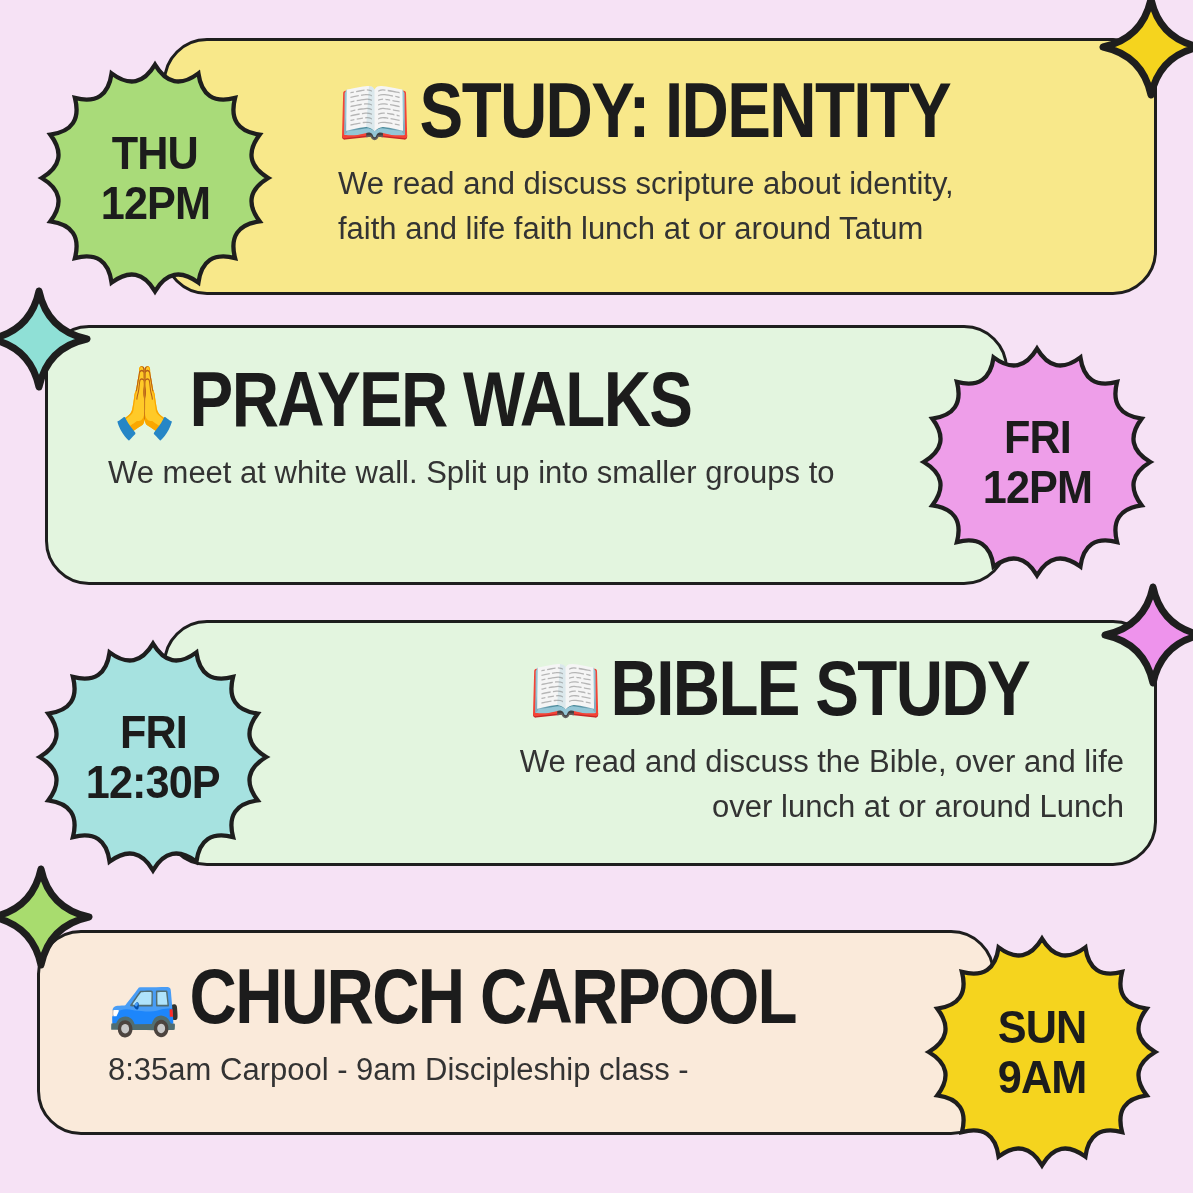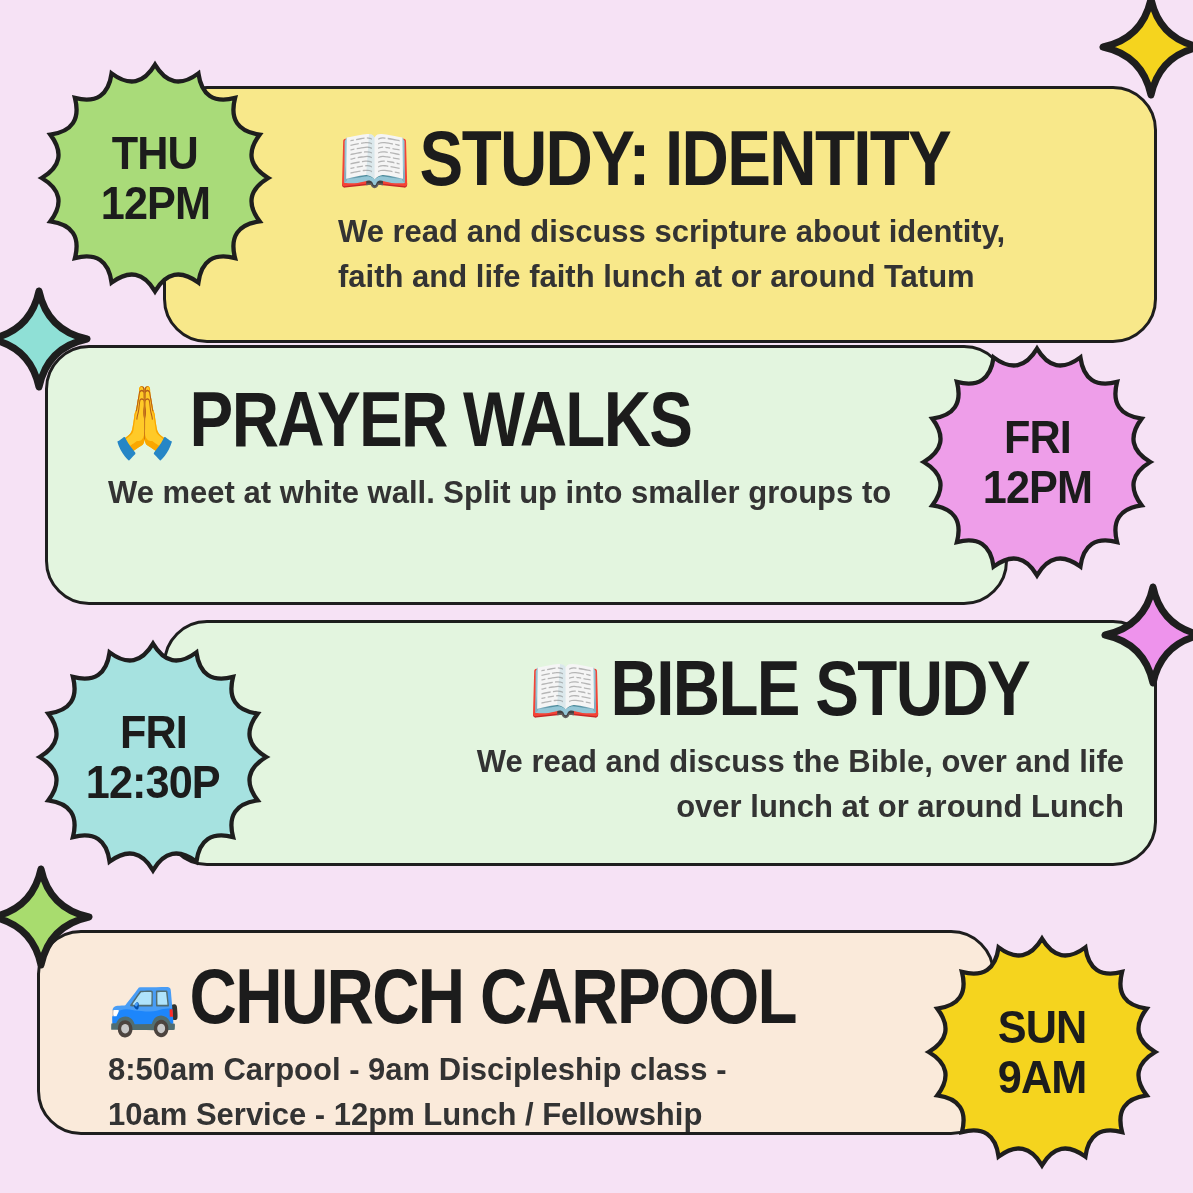--- a/index.html
+++ b/index.html
@@ -33,25 +33,24 @@
     font-size:70px;
     letter-spacing:0;
     margin-right:10px;
     vertical-align:baseline;
   }
   .desc{
     margin:10px 0 0 0;
     color:#333333;
     font-size:31px;
     line-height:1.48;
-    font-weight:bold;
   }
   .dline{display:block;white-space:pre;}
-  .card1{left:163px;top:38px;width:994px;height:257px;padding:30px 30px 0 172px;margin-top:48px;}
-  .card2{left:45px;top:325px;width:963px;height:260px;padding:32px 30px 0 60px;margin-top:20px;}
+  .card1{left:163px;top:38px;width:994px;height:257px;padding:30px 30px 0 172px;}
+  .card2{left:45px;top:325px;width:963px;height:260px;padding:32px 30px 0 60px;}
   .card3{left:163px;top:620px;width:994px;height:246px;padding:26px 30px 0 172px;text-align:right;}
   .card4{left:37px;top:930px;width:958px;height:205px;padding:24px 30px 0 68px;}
   .badge{
     position:absolute;
     width:240px;height:240px;
     z-index:3;
   }
   .badge svg{position:absolute;left:0;top:0;width:100%;height:100%;}
   .badge-label{
     position:absolute;inset:0;
@@ -102,22 +101,21 @@
     <h2 class="card-title"><span class="emoji">📖</span><span>BIBLE STUDY</span></h2>
     <p class="desc">
       <span class="dline">We read and discuss the Bible, over and life</span>
       <span class="dline">over lunch at or around Lunch</span>
     </p>
   </section>
 
   <section class="card card4" style="background: rgb(250, 234, 218);">
     <h2 class="card-title"><span class="emoji">🚙</span><span>CHURCH CARPOOL</span></h2>
     <p class="desc">
-      <span class="dline">8:50am Carpool - 9am Discipleship class -</span>
-      <span class="dline">10am Service - 12pm Lunch / Fellowship</span>
+      <span class="dline">8:35am Carpool - 9am Discipleship class -</span>
     </p>
   </section>
 
   <div class="badge badge1">
     <svg class="burst" viewBox="0 0 250 250">
         <path d="M125.0 7.0 Q142.6 36.7 170.2 16.0 Q175.0 50.2 208.4 41.6 Q199.8 75.0 234.0 79.8 Q213.3 107.4 243.0 125.0 Q213.3 142.6 234.0 170.2 Q199.8 175.0 208.4 208.4 Q175.0 199.8 170.2 234.0 Q142.6 213.3 125.0 243.0 Q107.4 213.3 79.8 234.0 Q75.0 199.8 41.6 208.4 Q50.2 175.0 16.0 170.2 Q36.7 142.6 7.0 125.0 Q36.7 107.4 16.0 79.8 Q50.2 75.0 41.6 41.6 Q75.0 50.2 79.8 16.0 Q107.4 36.7 125.0 7.0 Z" fill="#A9DB79" stroke="#1E1E1E" stroke-width="4.5" stroke-linejoin="miter"></path>
       </svg>
     <div class="badge-label">
       <span>THU</span>
       <span>12PM</span>

